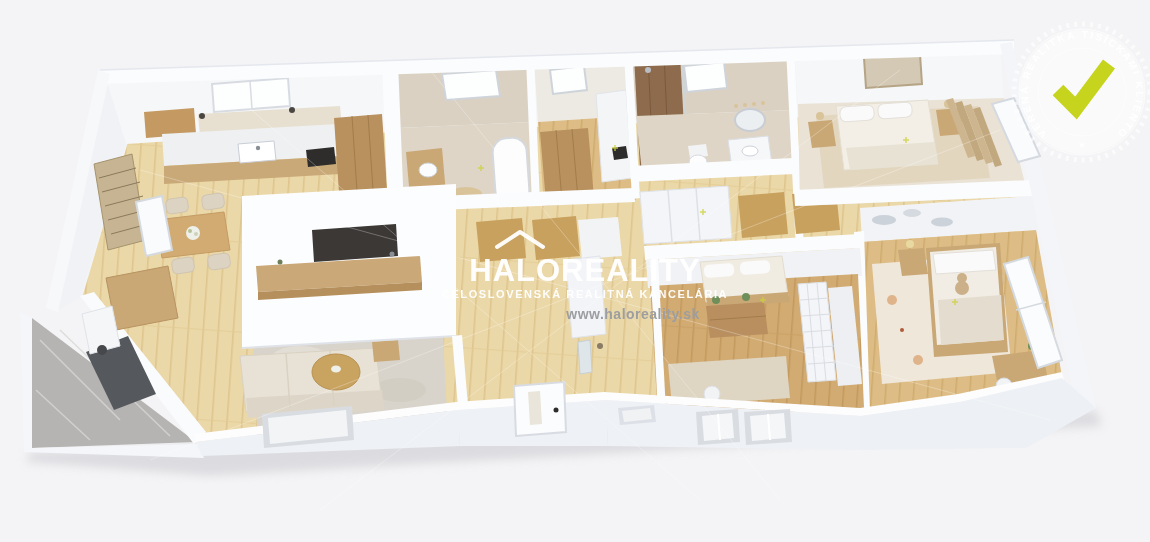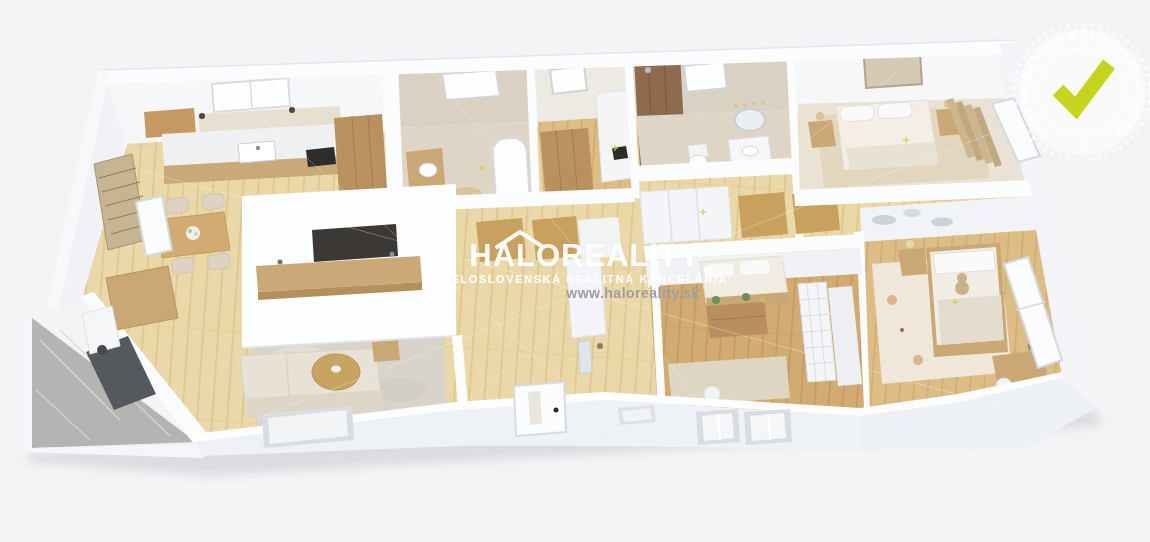--- a/index.html
+++ b/index.html
@@ -2,25 +2,25 @@
 <html><head>
 <meta charset="utf-8">
 <style>
   html,body{margin:0;padding:0;background:#f4f4f6;}
   .stage{position:relative;width:1150px;height:542px;background:#f4f4f6;overflow:hidden;
          font-family:"Liberation Sans",sans-serif;}
   .plan-svg{position:absolute;left:0;top:0;}
   .watermark{position:absolute;left:420px;top:228px;width:330px;text-align:center;
              color:rgba(255,255,255,.95);pointer-events:none;}
   .wm-roof{position:absolute;left:74px;top:0px;}
-  .wm-brand{margin-top:12px;font-size:31px;font-weight:bold;letter-spacing:1px;line-height:1.05;
+  .wm-brand{margin-top:27px;font-size:31px;font-weight:bold;letter-spacing:1px;line-height:1.05;
             color:rgba(255,255,255,.96);}
   .wm-tagline{margin-top:0;font-size:11px;font-weight:bold;letter-spacing:1.6px;
               color:rgba(255,255,255,.95);}
-  .wm-site{font-size:14px;font-weight:bold;letter-spacing:.5px;color:#9c9ea1;
+  .wm-site{margin-top:6px;font-size:14px;font-weight:bold;letter-spacing:.5px;color:#9c9ea1;
            transform:translateX(48px);}
   .badge{position:absolute;left:1002px;top:12px;pointer-events:none;}
   .badge-arc-text{font-size:10px;font-weight:bold;letter-spacing:2.1px;fill:#ffffff;}
   .badge-star{font-size:11px;fill:#ffffff;}
 </style>
 </head>
 <body>
 
 <div class="stage">
 

